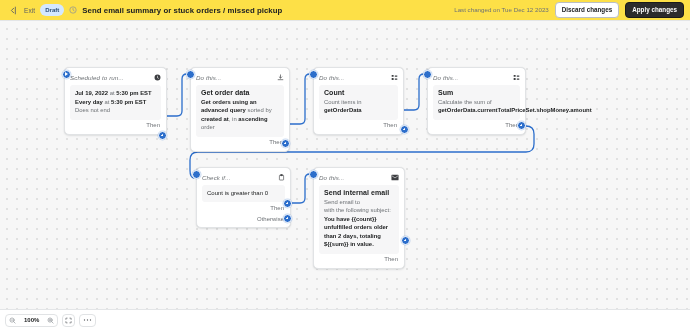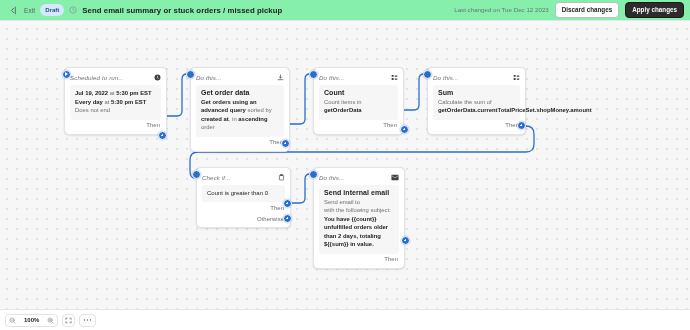--- a/index.html
+++ b/index.html
@@ -8,21 +8,21 @@
     overflow: hidden;
     font-family: "Liberation Sans", sans-serif;
     background: #ffffff;
     color: #202223;
   }
 
   
   .topbar {
     position: absolute; top: 0; left: 0;
     width: 690px; height: 21px;
-    background: #86efac;
+    background: #fde047;
     border-bottom: 1px solid #e3e5e7;
     display: flex; align-items: center;
     padding: 0 6px;
   }
   .tb-left { display: flex; align-items: center; gap: 5px; flex: 1; min-width: 0; }
   .tb-right { display: flex; align-items: center; gap: 6px; }
 
   .icon-btn {
     width: 13px; height: 13px;
     display: flex; align-items: center; justify-content: center;

